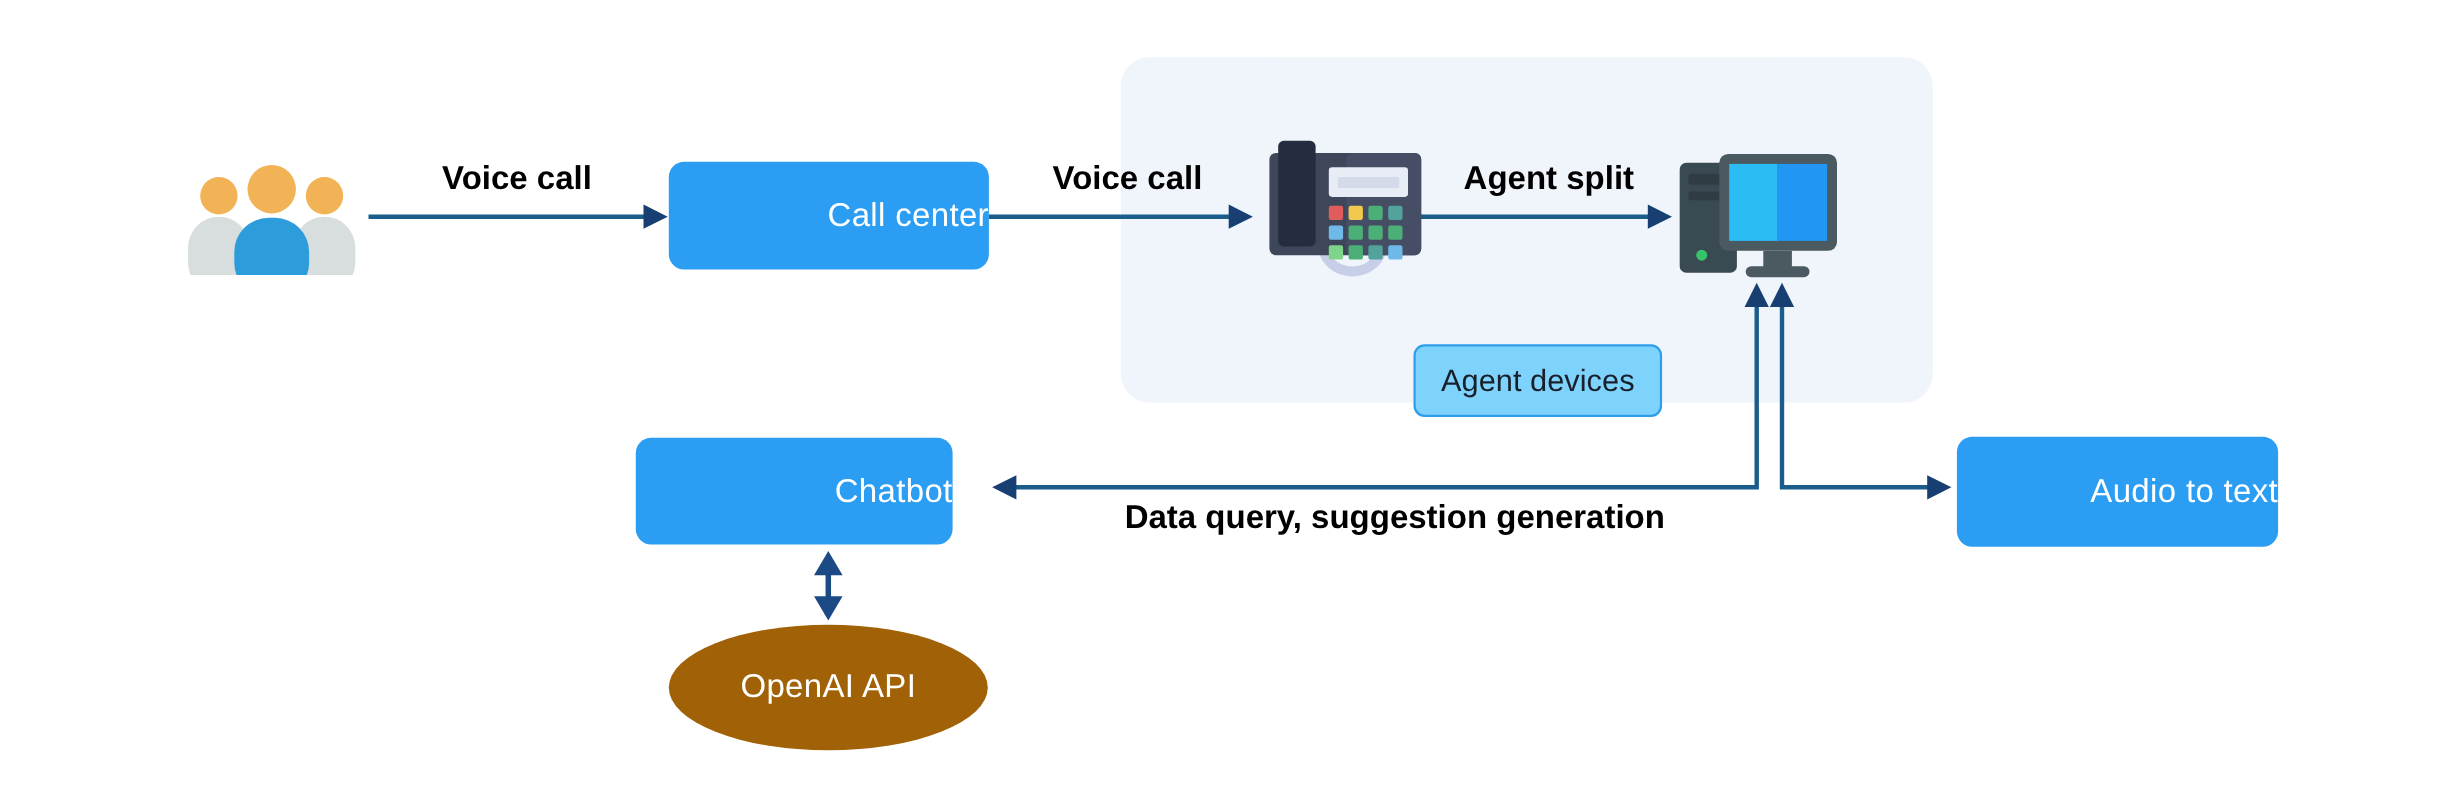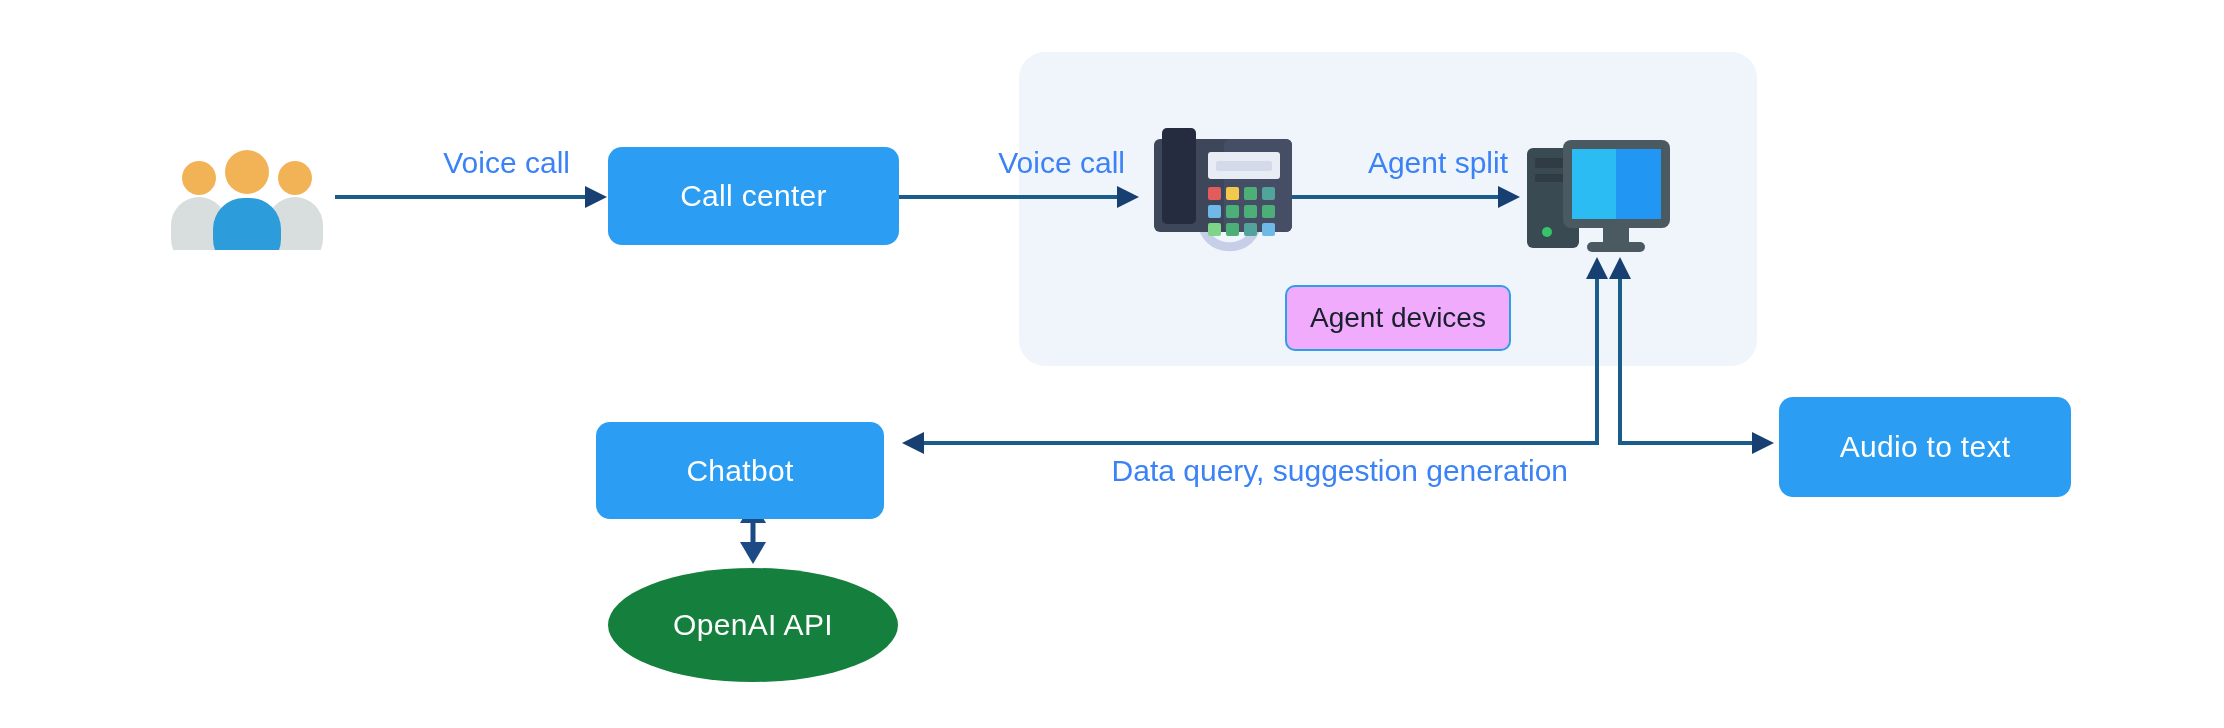--- a/index.html
+++ b/index.html
@@ -6,35 +6,35 @@
   .stage{
     position:relative;width:2224px;height:728px;background:#ffffff;overflow:hidden;
     font-family:"Liberation Sans", sans-serif;color:#141a24;
   }
   .abs{position:absolute;}
   .panel{
     background:#f0f4fb;border-radius:26px;
   }
   .node{
     background:#2b9df3;border-radius:14px;color:#ffffff;
-    display:flex;align-items:center;justify-content:center;
+    display:flex;align-items:center;justify-content:flex-end;
     font-size:30px;font-weight:500;letter-spacing:.3px;
   }
   .ellipse{
-    background:#15803d;border-radius:50%;color:#ffffff;
+    background:#a16207;border-radius:50%;color:#ffffff;
     display:flex;align-items:center;justify-content:center;
     font-size:30px;font-weight:500;letter-spacing:.3px;
   }
   .tag{
-    background:#f0abfc;border:2px solid #2d9ee8;border-radius:10px;
+    background:#7dd3fc;border:2px solid #2d9ee8;border-radius:10px;
     display:flex;align-items:center;justify-content:center;
-    font-size:28px;font-weight:500;color:#18202c;
+    font-size:28px;font-weight:500;color:#18202c;margin-top:28px;
   }
   .edge-label{
-    text-align:right;font-size:30px;font-weight:400;color:#3b82f6;
+    text-align:center;font-size:30px;font-weight:700;color:#000000;
     white-space:nowrap;
   }
   svg.arrow-layer{position:absolute;left:0;top:0;}
   .line{stroke:#1a5c8a;stroke-width:4;fill:none;}
   .line-thick{stroke:#1b4a85;stroke-width:5;fill:none;}
   .head{fill:#173f72;stroke:none;}
   .head-thick{fill:#1b4a85;stroke:none;}
 </style>
 </head>
 <body>
@@ -122,21 +122,21 @@
   </svg>
 
   <div class="abs tag" style="left:1285px;top:285px;width:222px;height:62px;">
     <span>Agent devices</span>
   </div>
 
   <div class="abs node" style="left:1779px;top:397px;width:292px;height:100px;">
     <span>Audio to text</span>
   </div>
 
-  <div class="abs node" style="left:596px;top:398px;width:288px;height:97px;margin-top:24px;">
+  <div class="abs node" style="left:578px;top:398px;width:288px;height:97px;">
     <span>Chatbot</span>
   </div>
 
   <div class="abs ellipse" style="left:608px;top:568px;width:290px;height:114px;">
     <span>OpenAI API</span>
   </div>
 
   <div class="abs edge-label" style="left:370px;top:146px;width:200px;">Voice call</div>
   <div class="abs edge-label" style="left:925px;top:146px;width:200px;">Voice call</div>
   <div class="abs edge-label" style="left:1308px;top:146px;width:200px;">Agent split</div>

